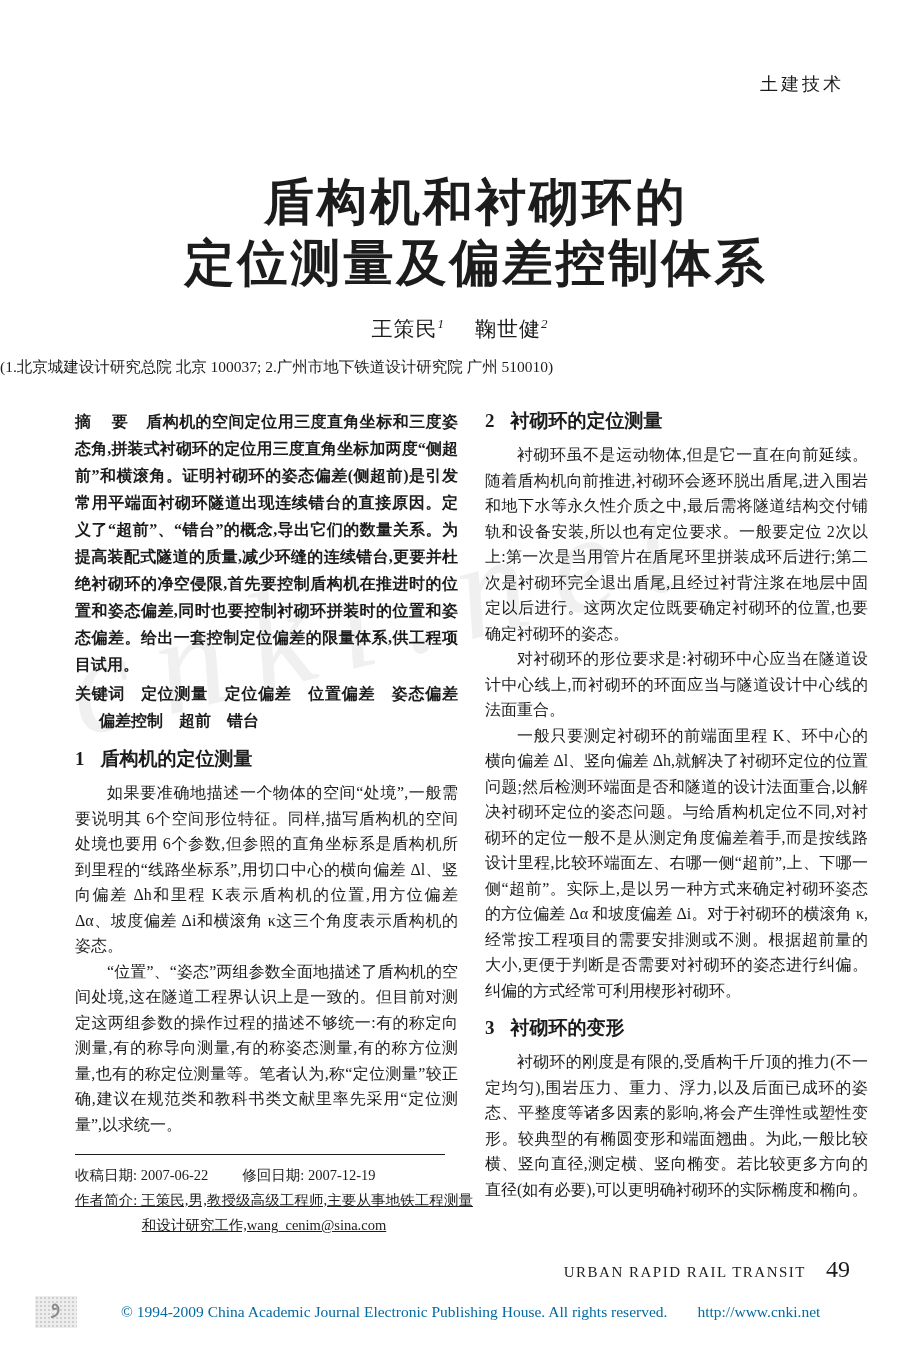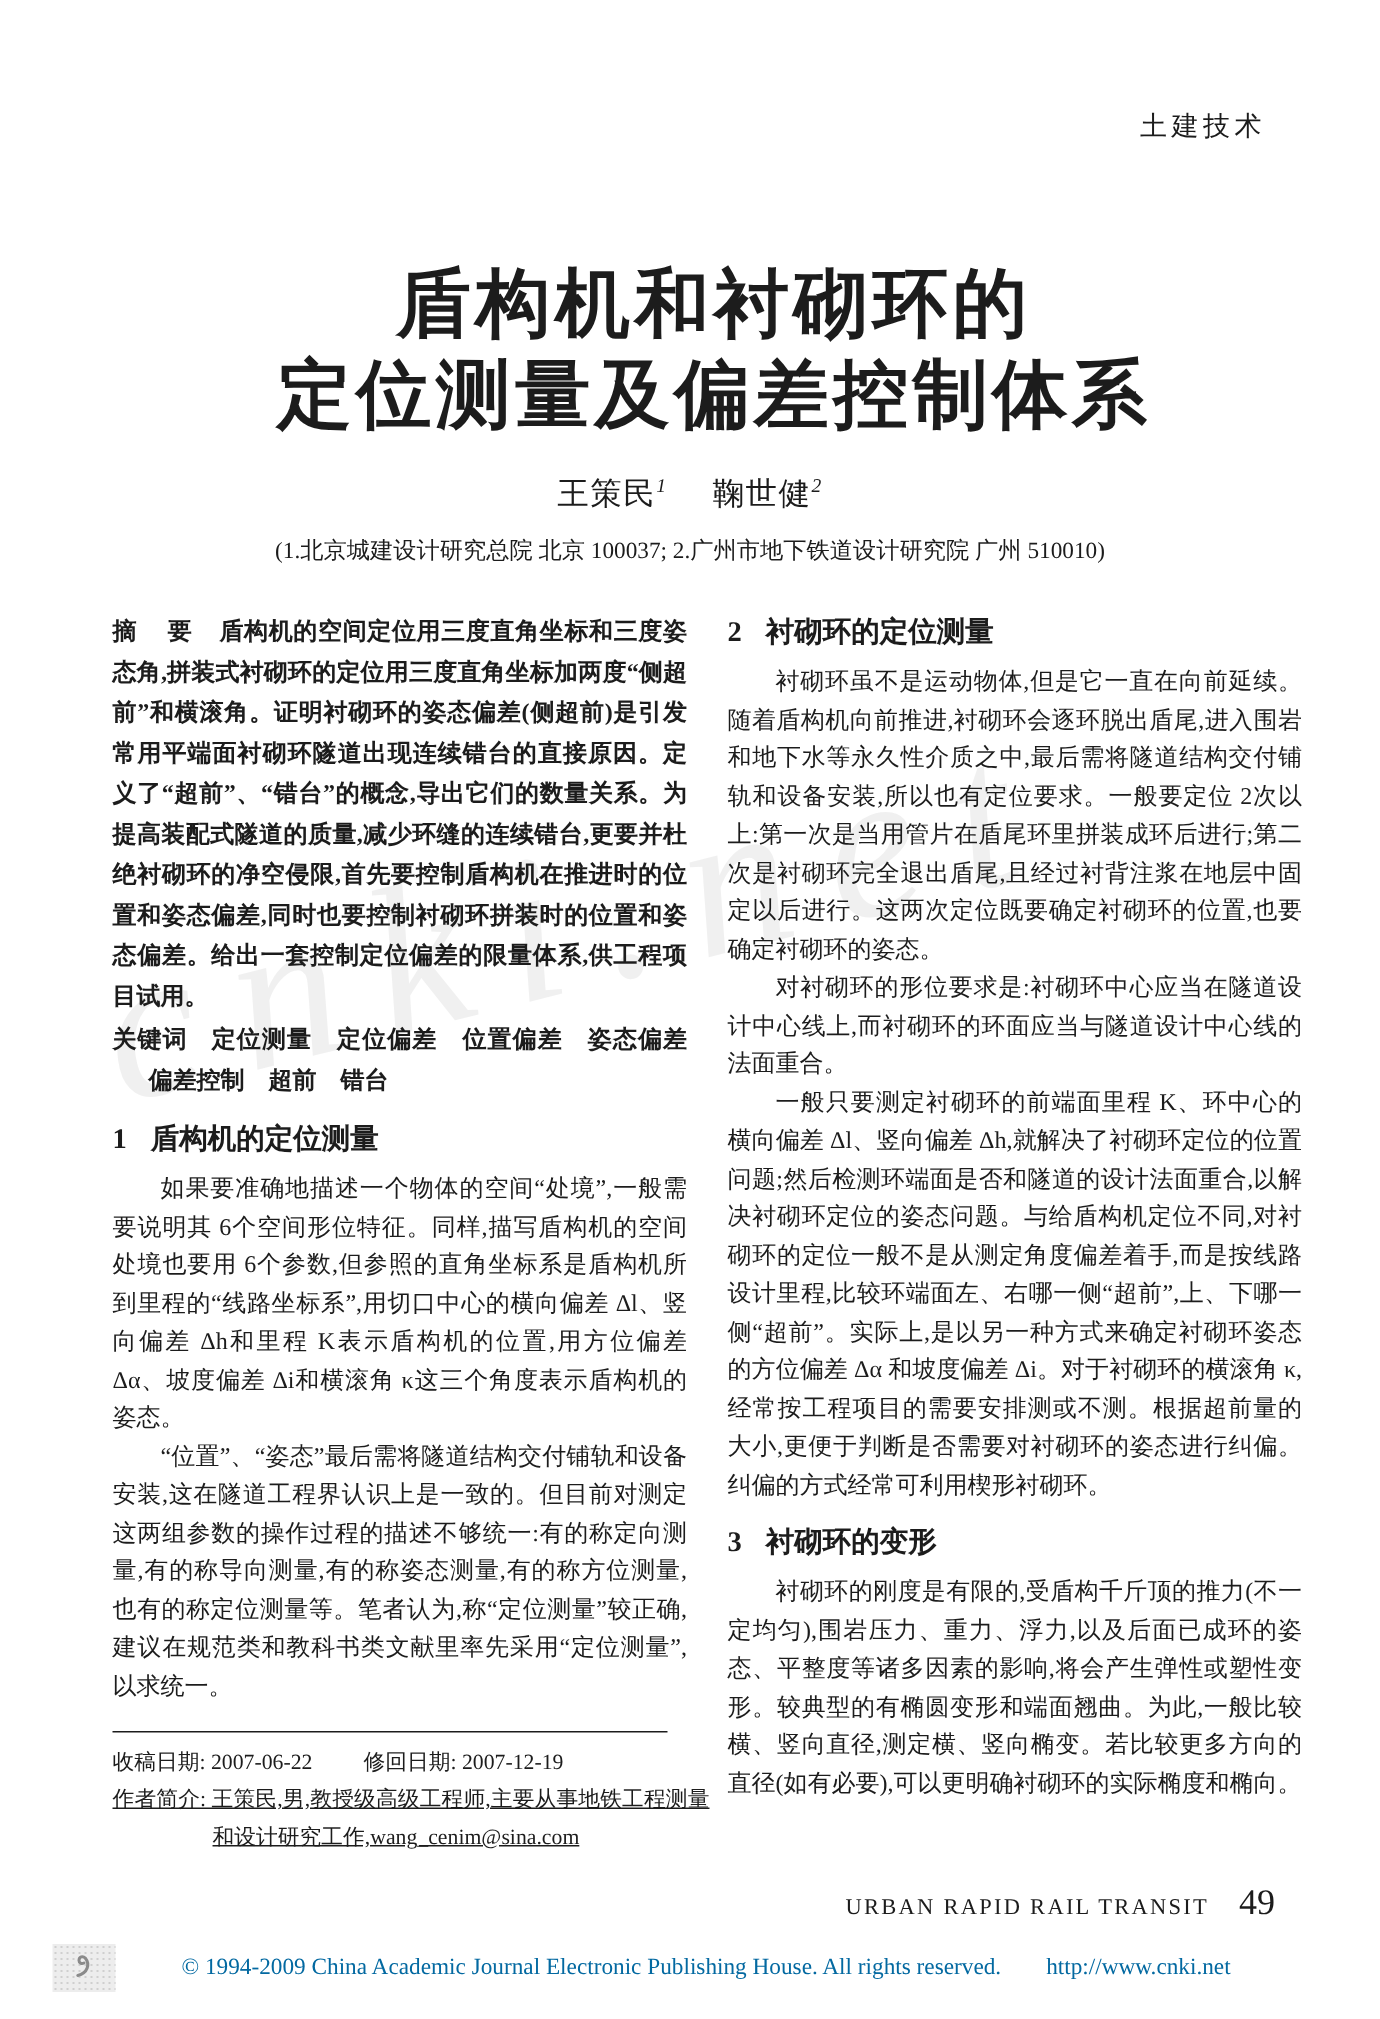--- a/index.html
+++ b/index.html
@@ -40,21 +40,21 @@
   .title span{display:block;}
   
   .authors{
     position:absolute;top:315px;left:0;width:100%;
     text-align:center;font-size:21px;letter-spacing:1px;
   }
   .authors sup{font-size:13px;font-style:italic;}
   .author-gap{display:inline-block;width:30px;}
   .affiliation{
     position:absolute;top:357px;left:0;width:100%;
-    text-align:center;font-size:15.5px;
+    text-align:left;font-size:15.5px;
   }
   
   .columns{
     position:absolute;top:408px;left:75px;
     width:793px;display:flex;gap:27px;
   }
   .col{width:383px;}
   .col p{margin:0;text-align:justify;}
   .abstract{
     font-weight:bold;
@@ -138,21 +138,21 @@
   <div class="affiliation">(1.北京城建设计研究总院 北京 100037; 2.广州市地下铁道设计研究院 广州 510010)</div>
 
   <div class="columns">
 
     <div class="col">
       <p class="abstract"><span class="ab-label">摘 要</span><span>盾构机的空间定位用三度直角坐标和三度姿态角,拼装式衬砌环的定位用三度直角坐标加两度“侧超前”和横滚角。证明衬砌环的姿态偏差(侧超前)是引发常用平端面衬砌环隧道出现连续错台的直接原因。定义了“超前”、“错台”的概念,导出它们的数量关系。为提高装配式隧道的质量,减少环缝的连续错台,更要并杜绝衬砌环的净空侵限,首先要控制盾构机在推进时的位置和姿态偏差,同时也要控制衬砌环拼装时的位置和姿态偏差。给出一套控制定位偏差的限量体系,供工程项目试用。</span></p>
       <p class="keywords"><span class="kw-label">关键词</span><span>定位测量　定位偏差　位置偏差　姿态偏差　偏差控制　超前　错台</span></p>
 
       <h2 class="sec-heading"><span class="sec-no">1</span><span>盾构机的定位测量</span></h2>
       <p class="body-p">如果要准确地描述一个物体的空间“处境”,一般需要说明其 6个空间形位特征。同样,描写盾构机的空间处境也要用 6个参数,但参照的直角坐标系是盾构机所到里程的“线路坐标系”,用切口中心的横向偏差 Δl、竖向偏差 Δh和里程 K表示盾构机的位置,用方位偏差 Δα、坡度偏差 Δi和横滚角 κ这三个角度表示盾构机的姿态。</p>
-      <p class="body-p">“位置”、“姿态”最后需将隧道结构交付铺轨和设备安装,这在隧道工程界认识上是一致的。但目前对测定这两组参数的操作过程的描述不够统一:有的称定向测量,有的称导向测量,有的称姿态测量,有的称方位测量,也有的称定位测量等。笔者认为,称“定位测量”较正确,建议在规范类和教科书类文献里率先采用“定位测量”,以求统一。</p>
+      <p class="body-p">“位置”、“姿态”两组参数全面地描述了盾构机的空间处境,这在隧道工程界认识上是一致的。但目前对测定这两组参数的操作过程的描述不够统一:有的称定向测量,有的称导向测量,有的称姿态测量,有的称方位测量,也有的称定位测量等。笔者认为,称“定位测量”较正确,建议在规范类和教科书类文献里率先采用“定位测量”,以求统一。</p>
     </div>
 
     <div class="col">
       <h2 class="sec-heading" style="margin-top:0;"><span class="sec-no">2</span><span>衬砌环的定位测量</span></h2>
       <p class="body-p">衬砌环虽不是运动物体,但是它一直在向前延续。随着盾构机向前推进,衬砌环会逐环脱出盾尾,进入围岩和地下水等永久性介质之中,最后需将隧道结构交付铺轨和设备安装,所以也有定位要求。一般要定位 2次以上:第一次是当用管片在盾尾环里拼装成环后进行;第二次是衬砌环完全退出盾尾,且经过衬背注浆在地层中固定以后进行。这两次定位既要确定衬砌环的位置,也要确定衬砌环的姿态。</p>
       <p class="body-p">对衬砌环的形位要求是:衬砌环中心应当在隧道设计中心线上,而衬砌环的环面应当与隧道设计中心线的法面重合。</p>
       <p class="body-p">一般只要测定衬砌环的前端面里程 K、环中心的横向偏差 Δl、竖向偏差 Δh,就解决了衬砌环定位的位置问题;然后检测环端面是否和隧道的设计法面重合,以解决衬砌环定位的姿态问题。与给盾构机定位不同,对衬砌环的定位一般不是从测定角度偏差着手,而是按线路设计里程,比较环端面左、右哪一侧“超前”,上、下哪一侧“超前”。实际上,是以另一种方式来确定衬砌环姿态的方位偏差 Δα 和坡度偏差 Δi。对于衬砌环的横滚角 κ,经常按工程项目的需要安排测或不测。根据超前量的大小,更便于判断是否需要对衬砌环的姿态进行纠偏。纠偏的方式经常可利用楔形衬砌环。</p>
 
       <h2 class="sec-heading"><span class="sec-no">3</span><span>衬砌环的变形</span></h2>
       <p class="body-p">衬砌环的刚度是有限的,受盾构千斤顶的推力(不一定均匀),围岩压力、重力、浮力,以及后面已成环的姿态、平整度等诸多因素的影响,将会产生弹性或塑性变形。较典型的有椭圆变形和端面翘曲。为此,一般比较横、竖向直径,测定横、竖向椭变。若比较更多方向的直径(如有必要),可以更明确衬砌环的实际椭度和椭向。</p>

